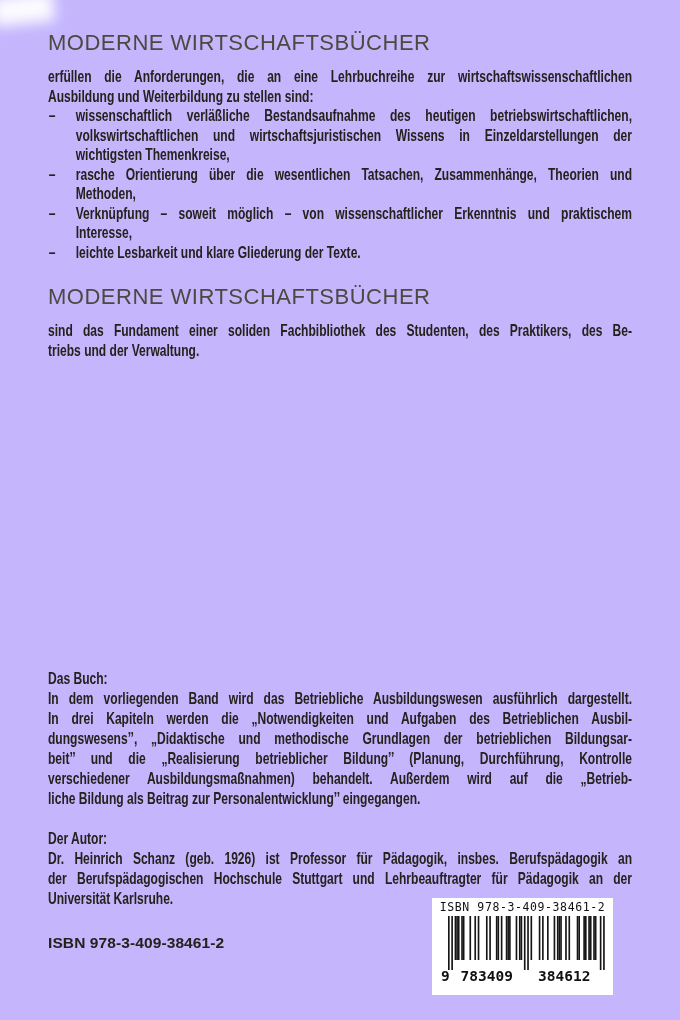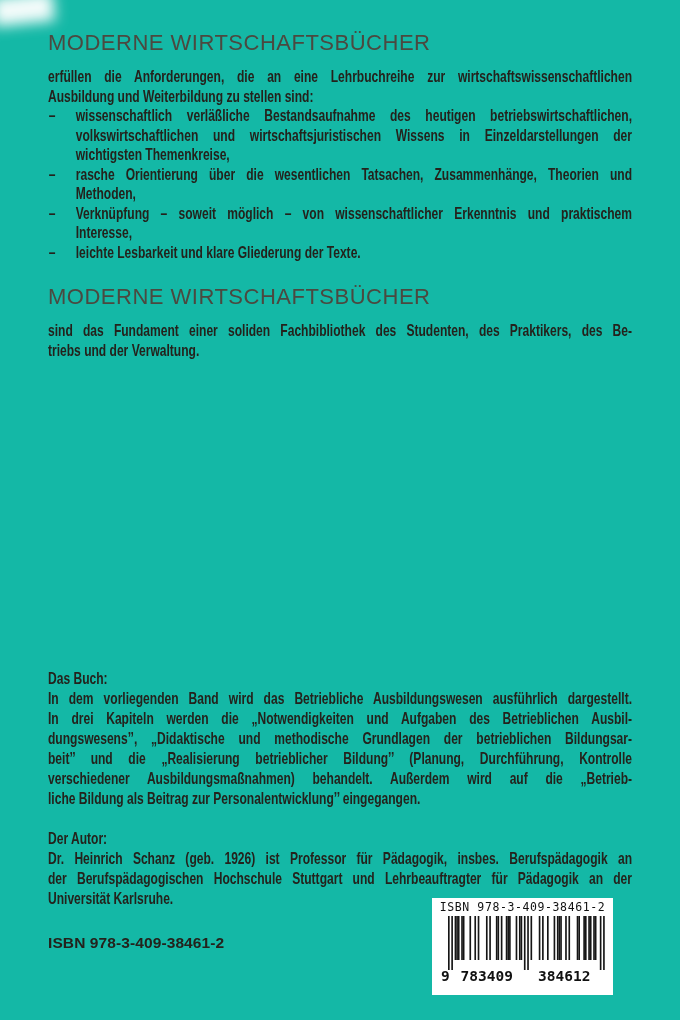--- a/index.html
+++ b/index.html
@@ -50,21 +50,21 @@
   #bc-svg{margin-top:2px;display:block;}
   #bc-svg rect{fill:#151515;}
   #bc-svg text{
     font-family:"DejaVu Sans Mono",monospace;
     font-size:14.5px;font-weight:bold;fill:#111;
   }
 </style>
 </head>
 <body>
 
-<div class="page" style="background: #14b8a6; color: rgb(36, 34, 28);">
+<div class="page" style="background: #c4b5fd; color: rgb(36, 34, 28);">
 
   <div class="corner-artifact"></div>
 
   <div id="heading-1" class="series-heading" style="color: rgb(75, 73, 64);">MODERNE WIRTSCHAFTSBÜCHER</div>
 
   <div id="flow-top" class="textflow">
     <div>
         <div class="line just">erfüllen die Anforderungen, die an eine Lehrbuchreihe zur wirtschaftswissenschaftlichen</div>
         <div class="line">Ausbildung und Weiterbildung zu stellen sind:</div>
       </div>

